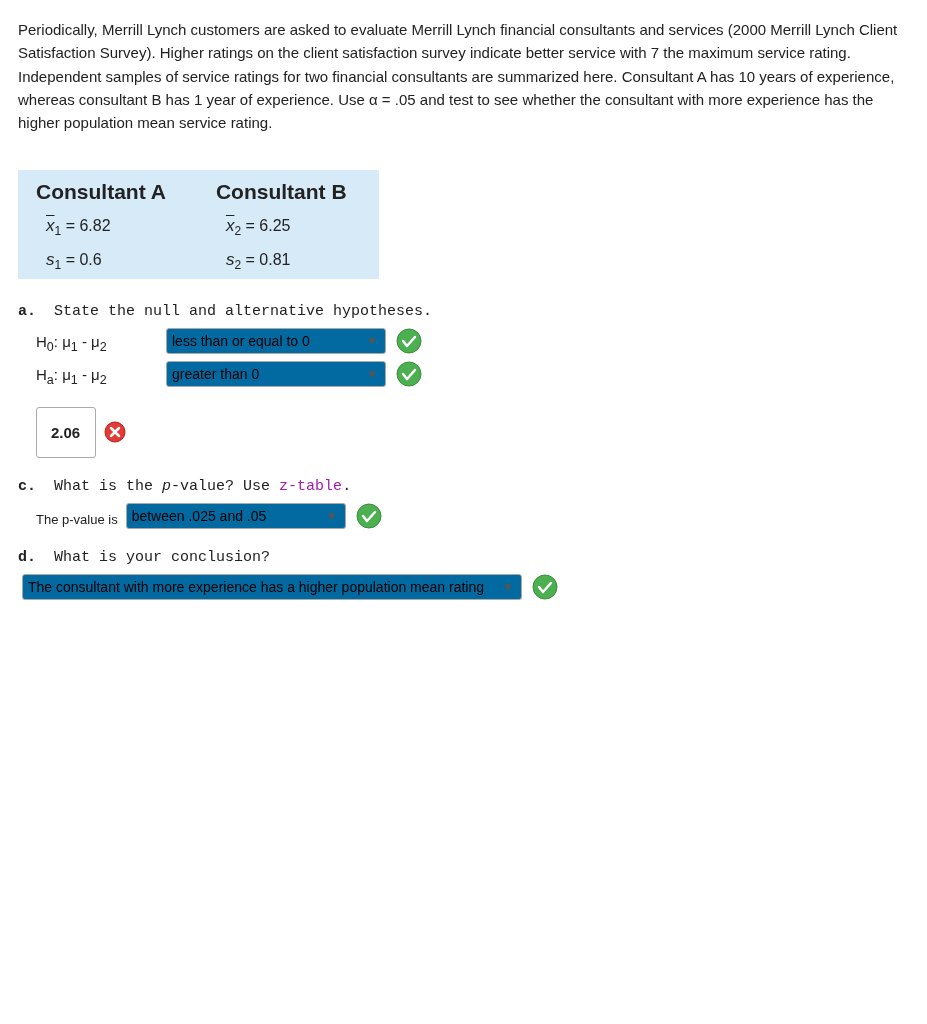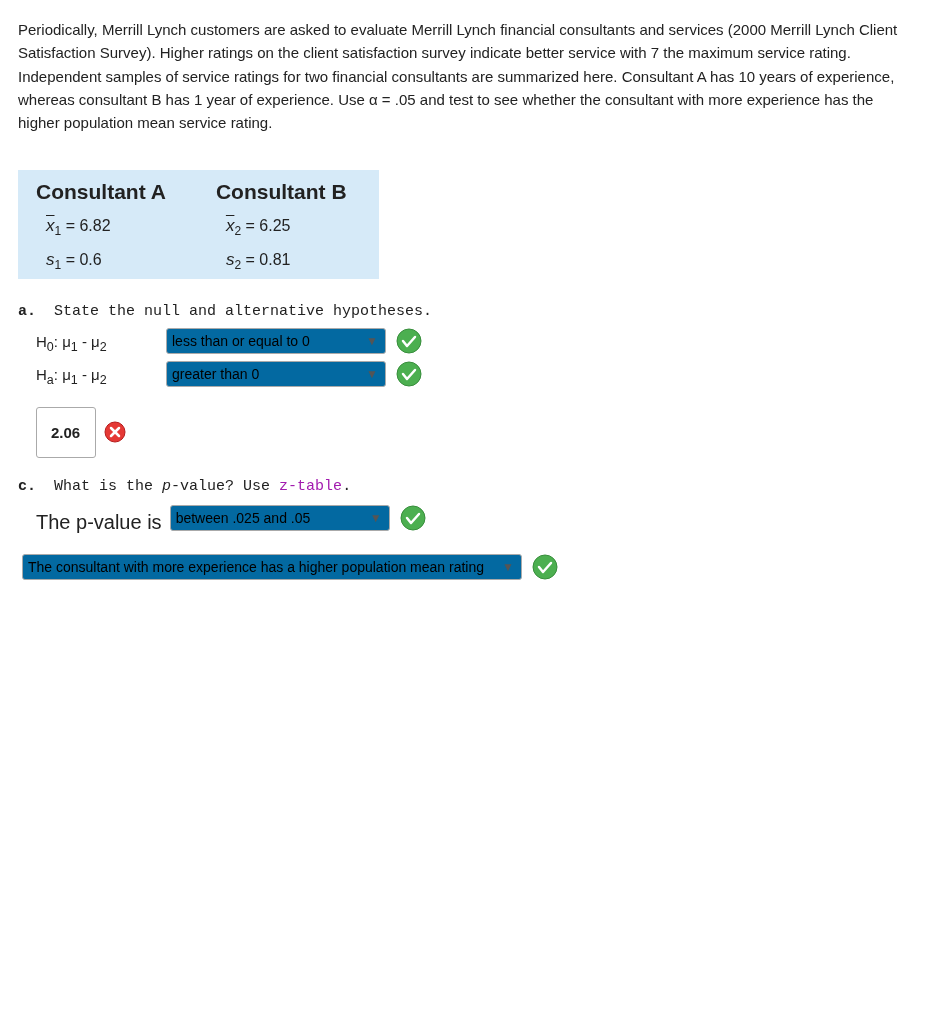--- a/index.html
+++ b/index.html
@@ -102,21 +102,21 @@
       margin-left: 8px;
       flex-shrink: 0;
     }
     .pvalue-row {
       display: flex;
       align-items: center;
       margin-left: 18px;
       margin-top: 4px;
     }
     .pvalue-label {
-      font-size: 20px;
+      font-size: 13px;
       margin-right: 8px;
       margin-top: 8px;
     }
     .z-link {
       color: #a21caf;
       text-decoration: none;
     }
     .conclusion-row {
       display: flex;
       margin-left: 4px;
@@ -237,20 +237,24 @@
     </div>
 
     <svg class="check-icon" viewBox="0 0 26 26">
       <circle cx="13" cy="13" r="12" fill="#4CAF50" stroke="#388E3C" stroke-width="1"></circle>
       <polyline points="7,13 11,18 19,9" fill="none" stroke="#fff" stroke-width="2.5" stroke-linecap="round" stroke-linejoin="round"></polyline>
     </svg>
   </div>
 </div>
 
 <div class="section">
+  <div class="section-label">
+    <strong>d.</strong>
+    &nbsp;<span>What is your conclusion?</span>
+  </div>
   <div class="conclusion-row">
     <div class="select-wrapper">
       <select class="conclusion-select">
         <option>The consultant with more experience has a higher population mean rating</option>
         <option>There is not sufficient evidence to conclude a difference</option>
         <option>The consultant with less experience has a higher population mean rating</option>
       </select>
       <span class="select-arrow">▼</span>
     </div>
 

